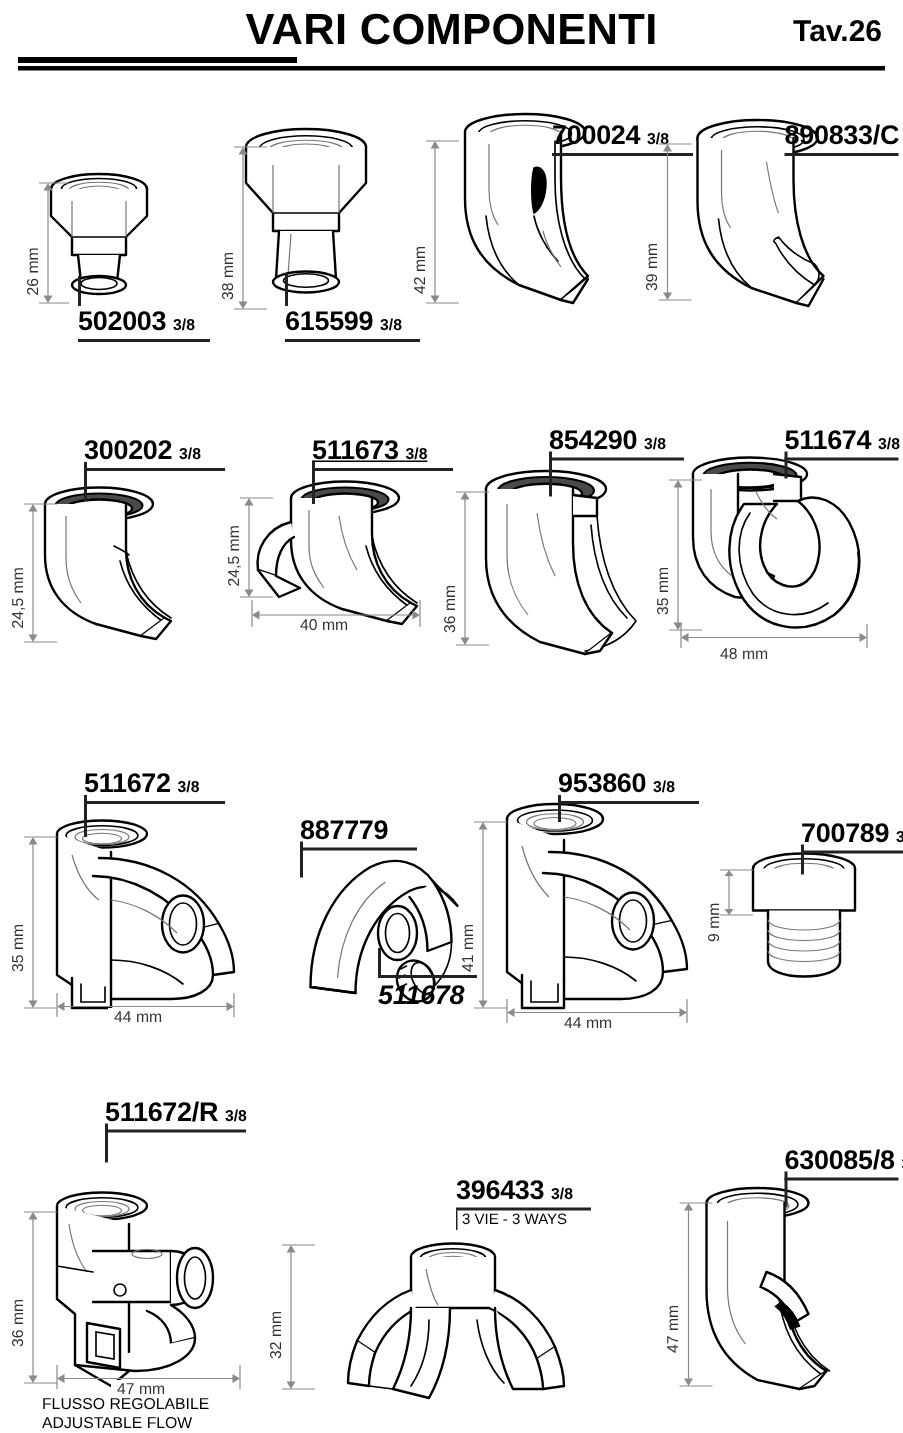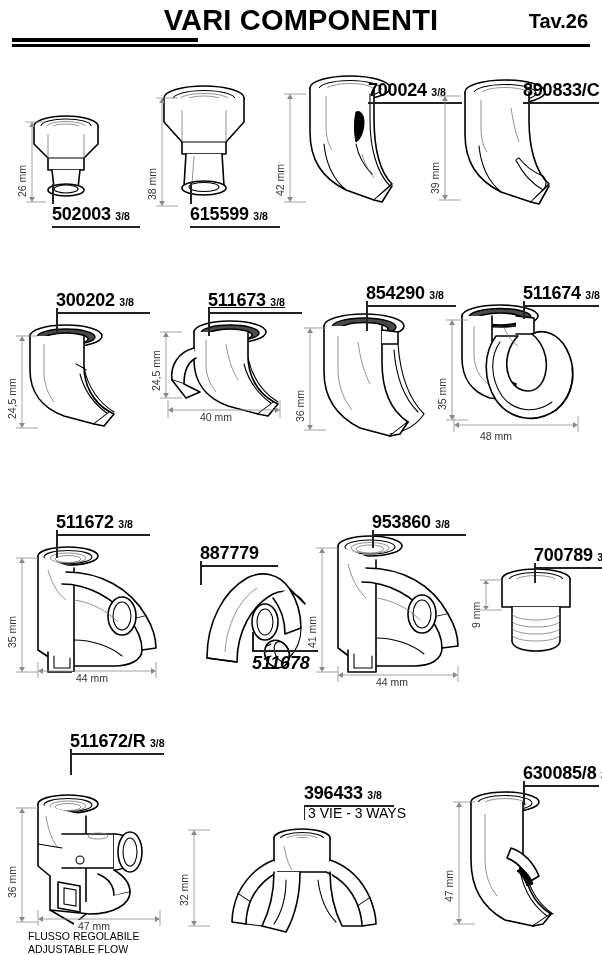--- a/index.html
+++ b/index.html
@@ -18,21 +18,21 @@
              font-size:29px;font-weight:bold;letter-spacing:.2px;}
   .hdr-tav{position:absolute;right:14px;top:10px;font-size:20px;font-weight:bold;}
   .hdr-line{position:absolute;left:12px;top:44px;width:578px;height:3px;background:#000;}
 
   
   .lbl{position:absolute;white-space:nowrap;}
   .lbl .code{font-size:18px;font-weight:bold;letter-spacing:-.2px;}
   .lbl .size{font-size:10.5px;font-weight:bold;}
   .lbl .rule{height:1.6px;background:#222;margin-top:1px;}
   .lbl .tick{position:absolute;width:1.6px;background:#222;}
-  .sub{font-size:14px;border-left:1.6px solid #222;padding-left:3px;
+  .sub{font-size:10px;border-left:1.6px solid #222;padding-left:3px;
        line-height:13px;white-space:nowrap;}
 
   
   .lbl-below .rule{margin-top:0;margin-bottom:1px;}
 
   
   .dim{position:absolute;font-size:10.5px;color:#333;white-space:nowrap;}
   .dim-v{transform:rotate(-90deg);transform-origin:left top;}
 
   .foot{position:absolute;font-size:10.5px;line-height:12.5px;white-space:pre;}

